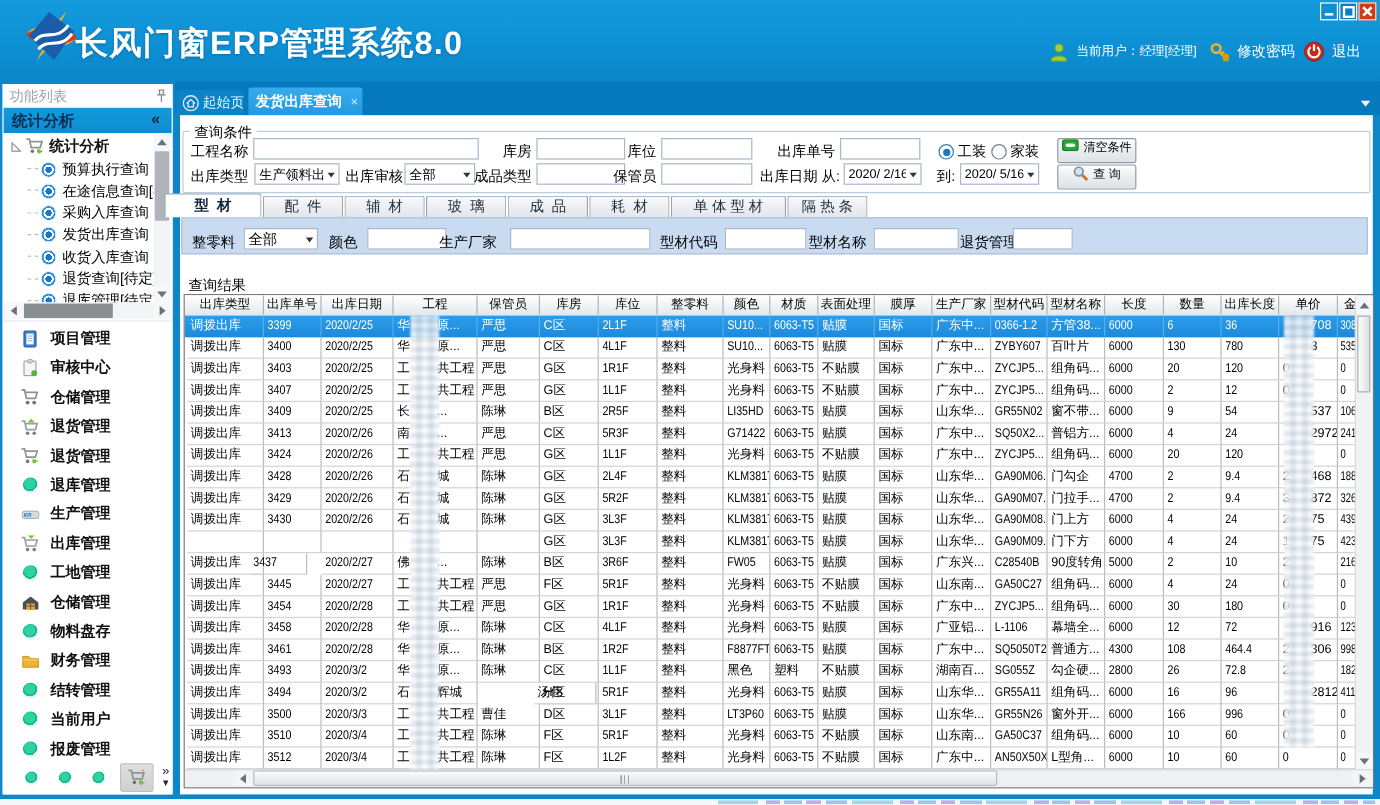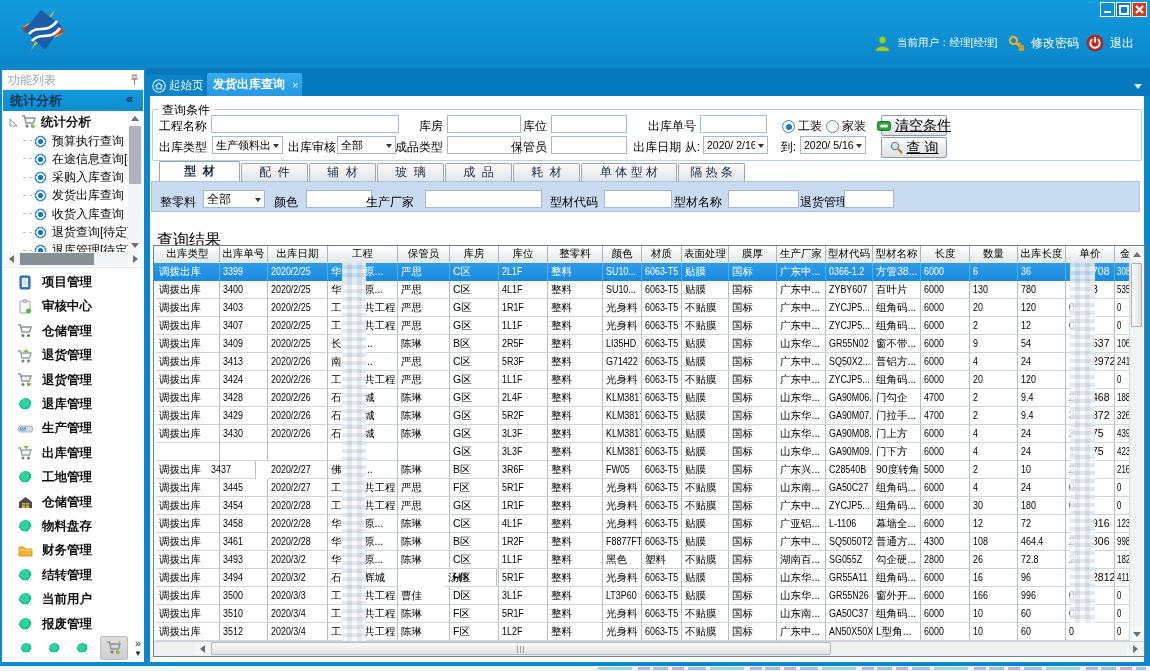--- a/index.html
+++ b/index.html
@@ -95,32 +95,32 @@
   .combo .cval{margin-left:3px;flex:1 1 auto;overflow:hidden;}
   .combo .carr{flex:0 0 12px;display:flex;align-items:center;justify-content:center;}
   .carr i{width:0;height:0;border:3.5px solid transparent;border-top:4.5px solid #333;margin-top:4px;}
   
   .radio-group{position:absolute;display:flex;align-items:center;font-size:12px;color:#000;}
   .radio{width:11px;height:11px;border-radius:50%;border:1px solid #6f8396;background:#fff;margin-right:3px;position:relative;}
   .radio.sel{border-color:#3c7fb1;}
   .radio.sel::after{content:"";position:absolute;left:2.5px;top:2.5px;width:6px;height:6px;border-radius:50%;background:#1b7ac2;}
   .btn{position:absolute;height:21px;border:1px solid #8e9aa5;border-radius:2px;
      background:linear-gradient(180deg,#fdfdfd,#eceff1 45%,#dde2e6);box-sizing:border-box;
-     display:flex;align-items:center;justify-content:center;font-size:14px;color:#000;white-space:nowrap;text-decoration:underline;}
+     display:flex;align-items:flex-start;justify-content:center;font-size:10px;color:#000;white-space:nowrap;}
   .btn svg{margin-right:4px;flex:0 0 auto;}
   
-  #mtabs{left:159px;top:161px;width:990px;height:19px;text-align:right;}
+  #mtabs{left:137px;top:161px;width:990px;height:19px;text-align:right;}
   .mtab{position:absolute;top:2px;height:17px;background:linear-gradient(180deg,#f8f9fa,#e2e6ea);
      border:1px solid #98a6b4;border-bottom:none;border-radius:2px 2px 0 0;
      font-size:12px;color:#1c2b3a;display:flex;align-items:center;justify-content:center;white-space:pre;}
   .mtab.active{top:0;height:19px;background:#fff;font-weight:bold;color:#10263c;z-index:2;}
   
   #filter-strip{left:151px;top:181px;width:989px;height:31px;background:#c9dbf1;border:1px solid #aebfd8;box-sizing:border-box;}
   
-  #results-label{left:157px;top:230px;font-size:16px;color:#000;}
+  #results-label{left:157px;top:230px;font-size:12px;color:#000;}
   #grid{left:153px;top:245px;width:992px;height:412px;border:1px solid #737b83;background:#fff;box-sizing:border-box;overflow:hidden;}
   #grid-header{position:absolute;left:0;top:0;width:977px;height:17px;overflow:hidden;
      background:linear-gradient(180deg,#ffffff,#eef1f4 60%,#e2e6ea);border-bottom:1px solid #9aa2aa;}
   .hcell{position:absolute;top:0;height:16px;border-right:1px solid #aeb4bb;box-sizing:border-box;
      font-size:10.5px;color:#000;display:flex;align-items:center;justify-content:center;overflow:hidden;white-space:nowrap;}
   #grid-body{position:absolute;left:0;top:17px;width:977px;height:378px;overflow:hidden;}
   .grow{position:absolute;left:0;width:977px;height:18px;}
   .grow.sel{background:linear-gradient(180deg,#2d9ce8,#1b8ade);}
   .gcell{position:absolute;top:0;height:18px;border-right:1px solid #b7bdc2;border-bottom:1px solid #d0d5d9;
      box-sizing:border-box;font-size:10.5px;color:#000;line-height:17px;white-space:nowrap;overflow:hidden;padding-left:3px;}
@@ -166,20 +166,21 @@
         <path d="M3 21 C14 12 27 18 35 3 C31 17 17 25 8 28 Z" fill="#f2b318"></path>
         <path d="M2 22 C10 17 17 19 23 10 C20 20 9 24 5 27 Z" fill="#d93a18"></path>
         <path d="M43 27 C32 36 19 30 11 45 C15 31 29 23 38 20 Z" fill="#f2b318"></path>
         <path d="M44 26 C36 31 29 29 23 38 C26 28 37 24 41 21 Z" fill="#d93a18"></path>
         <path d="M4 24 L21 4 L42 20 L25 44 Z" fill="#1b5da9"></path>
         <path d="M9 28 C17 18 27 29 37 15" stroke="#ffffff" stroke-width="2.6" fill="none"></path>
         <path d="M12 35 C20 25 30 36 40 22" stroke="#ffffff" stroke-width="2.6" fill="none"></path>
       </g>
     </svg>
   </div>
+  <div class="abs" id="app-title">长风门窗ERP管理系统8.0</div>
   <div class="abs" id="win-controls">
     <div class="winbtn" id="btn-min">
         <div class="dash"></div>
       </div>
     <div class="winbtn" id="btn-max">
         <div class="sq"></div>
       </div>
     <div class="winbtn" id="btn-close">
       <svg width="9" height="9" viewBox="0 0 9 9">
           <path d="M1 1 L8 8 M8 1 L1 8" stroke="#fff" stroke-width="2.2"></path>

